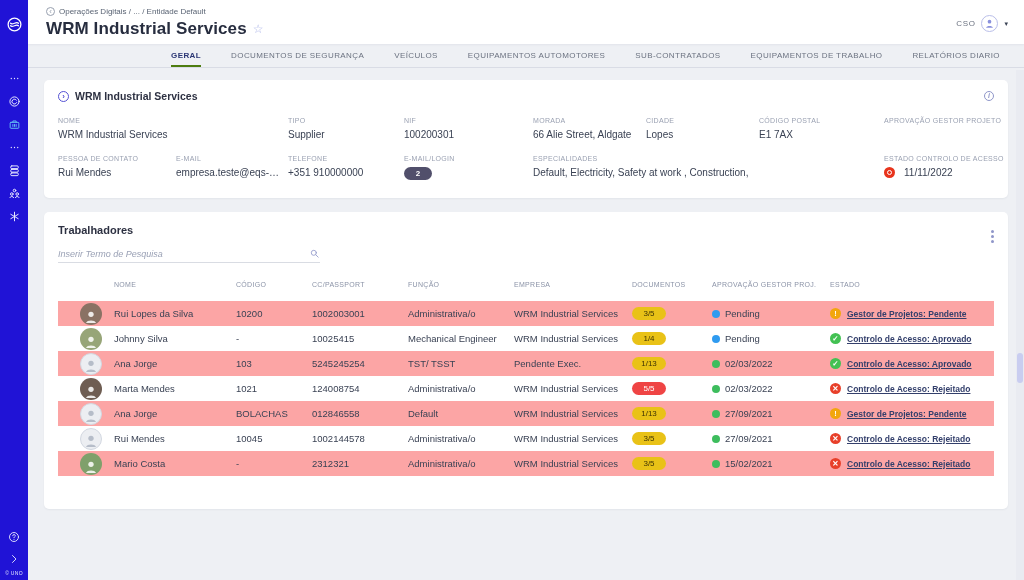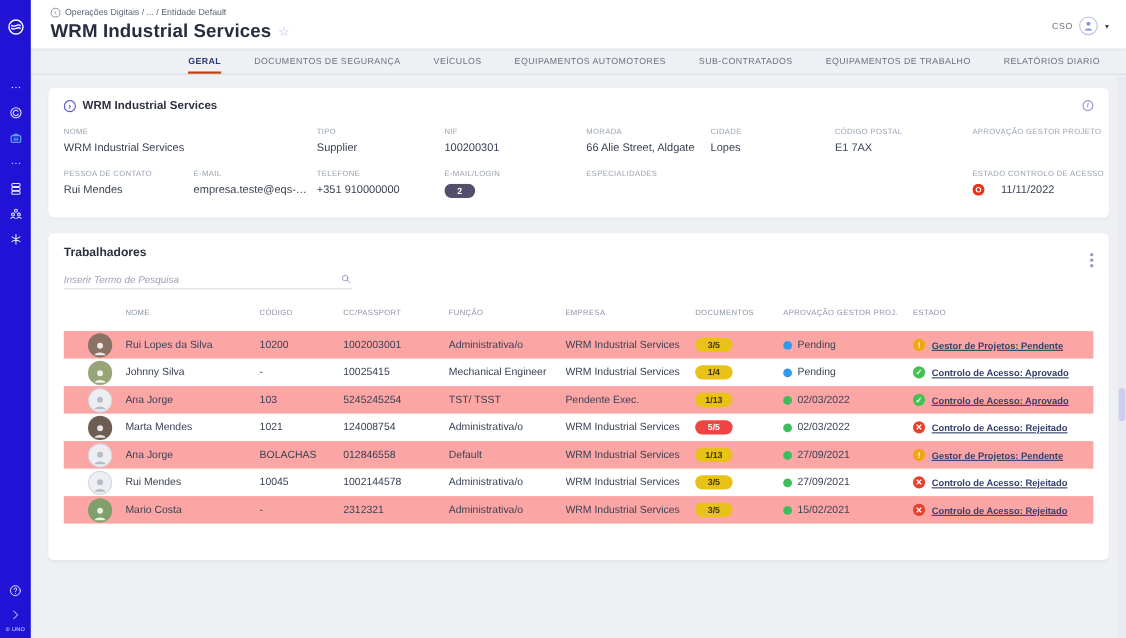--- a/index.html
+++ b/index.html
@@ -29,41 +29,41 @@
   .star { color:#aeb6e8; font-size:12px; cursor:pointer; }
   .user-area { position:absolute; right:16px; top:15px; display:flex; align-items:center; gap:6px; cursor:pointer; }
   .role { font-size:8px; color:#6b7280; letter-spacing:.6px; }
   .avatar-badge { width:17px; height:17px; border-radius:50%; border:1px solid #b9bee9; color:#8a91dd; display:flex; align-items:center; justify-content:center; }
   .avatar-badge svg { width:11px; height:11px; }
   .caret { font-size:7px; color:#3a4254; }
 
   
   .tabbar { background:#eef0f4; border-bottom:1px solid #d9dce5; display:flex; justify-content:flex-end; gap:30px; padding:0 24px; height:24px; align-items:flex-end; }
   .tab { font-size:8px; letter-spacing:.4px; color:#6b7280; padding-bottom:7px; cursor:pointer; white-space:nowrap; }
-  .tab.active { color:#2b3674; font-weight:bold; border-bottom:2px solid #c2410c; padding-bottom:5px; }
+  .tab.active { color:#2b3674; font-weight:bold; border-bottom:2px solid #4d7c0f; padding-bottom:5px; }
 
   
   .content { flex:1; padding:12px 16px 0; position:relative; }
   .card { background:#fff; border-radius:5px; box-shadow:0 1px 2px rgba(20,30,60,.05); }
 
   
   .entity-card { padding:10px 14px 18px; position:relative; }
   .ec-head { display:flex; align-items:center; gap:6px; }
   .ec-chevron { width:11px; height:11px; border:1px solid #5552d4; border-radius:50%; color:#5552d4; font-size:8px; line-height:9px; text-align:center; font-weight:bold; cursor:pointer; flex-shrink:0; }
   .ec-title { font-size:10.5px; font-weight:bold; color:#2d3142; }
   .ec-info { margin-left:auto; width:10px; height:10px; border:1px solid #8f96c9; border-radius:50%; color:#8f96c9; font-size:7px; line-height:8px; text-align:center; font-style:italic; font-weight:bold; cursor:pointer; }
   .fields-row { display:grid; margin-top:15px; }
   .fields-row.r1 { grid-template-columns:230px 116px 129px 113px 113px 125px 1fr; }
   .fields-row.r2 { grid-template-columns:118px 112px 116px 129px 351px 1fr; }
   .field .lbl { font-size:7px; color:#9aa1b2; letter-spacing:.3px; text-transform:uppercase; margin-bottom:5px; white-space:nowrap; }
   .field .val { font-size:10px; color:#3a4254; white-space:nowrap; overflow:hidden; text-overflow:ellipsis; padding-right:8px; }
   .toggle { width:30px; height:15px; border-radius:8px; background:#9ed86a; position:relative; cursor:pointer; }
   .toggle::after { content:''; position:absolute; right:2px; top:2px; width:11px; height:11px; border-radius:50%; background:#fff; }
   .count-pill { display:inline-block; min-width:28px; padding:2px 0; background:#514f6b; color:#fff; border-radius:8px; font-size:8px; font-weight:bold; text-align:center; }
-  .status-date { display:flex; align-items:flex-start; gap:15px; font-size:10px; color:#3a4254; }
+  .status-date { display:flex; align-items:flex-start; gap:9px; font-size:10px; color:#3a4254; }
   .rec-ic { width:11px; height:11px; border-radius:50%; background:#e8341c; position:relative; flex-shrink:0; }
   .rec-ic::after { content:''; position:absolute; left:3px; top:3px; right:3px; bottom:3px; border:1.5px solid #fff; border-radius:50%; }
 
   
   .workers-card { margin-top:14px; padding:12px 14px; height:297px; position:relative; }
   .wk-title { font-size:11px; font-weight:bold; color:#2d3142; }
   .search-row { margin-top:12px; display:flex; align-items:center; width:262px; border-bottom:1px solid #d9dce3; padding-bottom:3px; }
   .search-input { border:none; outline:none; flex:1; font-size:9px; color:#3a4254; font-family:"Liberation Sans",sans-serif; background:transparent; }
   .search-input::placeholder { color:#9aa1b5; font-style:italic; }
   .search-ic { color:#8f96c9; flex-shrink:0; cursor:pointer; }
@@ -75,21 +75,21 @@
   .trow { display:grid; grid-template-columns:56px 122px 76px 96px 106px 118px 80px 118px 1fr; align-items:center; height:25px; }
   .trow.head { height:24px; align-items:start; padding-top:4px; }
   .th { font-size:7px; color:#8b93a7; letter-spacing:.3px; text-transform:uppercase; white-space:nowrap; }
   .trow.gray { background:#fca5a5; }
   .trow.data { cursor:pointer; }
   .cell { font-size:9.5px; color:#3a4254; white-space:nowrap; overflow:hidden; text-overflow:ellipsis; padding-right:6px; }
   .avatar { width:22px; height:22px; border-radius:50%; margin-left:22px; display:flex; align-items:flex-end; justify-content:center; overflow:hidden; }
   .avatar.placeholder { background:#eceef2; border:1px solid #d3d8e1; color:#b6bdc9; }
   .avatar.photo { color:rgba(255,255,255,.85); }
   .avatar svg { width:16px; height:16px; }
-  .badge { width:34px; height:13px; border-radius:7px; font-size:8px; font-weight:bold; display:flex; align-items:center; justify-content:center; }
+  .badge { width:34px; height:13px; border-radius:7px; font-size:8px; font-weight:normal; display:flex; align-items:center; justify-content:center; }
   .badge.warn { background:#e9c217; color:#3f3404; }
   .badge.ok { background:#ef4444; color:#fff; }
   .dotcell { display:flex; align-items:center; gap:5px; font-size:9.5px; color:#3a4254; }
   .dot { width:8px; height:8px; border-radius:50%; flex-shrink:0; }
   .dot.pending { background:#2f9bf0; }
   .dot.approved { background:#3dbd5d; }
   .estado { display:flex; align-items:center; gap:6px; }
   .st-ic { width:11px; height:11px; border-radius:50%; color:#fff; font-size:7.5px; font-weight:bold; display:flex; align-items:center; justify-content:center; line-height:1; flex-shrink:0; }
   .st-ic.warn { background:#f2a60d; }
   .st-ic.ok { background:#43c153; }
@@ -255,20 +255,21 @@
           <div class="field">
     <div class="lbl">TELEFONE</div>
     <div class="val"><span>+351 910000000</span></div>
           </div>
           <div class="field">
     <div class="lbl">E-MAIL/LOGIN</div>
     <div class="val"><span class="count-pill">2</span></div>
           </div>
           <div class="field">
     <div class="lbl">ESPECIALIDADES</div>
+    <div class="val"><span>Default, Electricity, Safety at work , Construction,</span></div>
           </div>
           <div class="field">
     <div class="lbl">ESTADO CONTROLO DE ACESSO</div>
     <div class="val">
               <span class="status-date">
                 <span class="rec-ic"></span>
                 <span>11/11/2022</span>
               </span>
             </div>
           </div>

